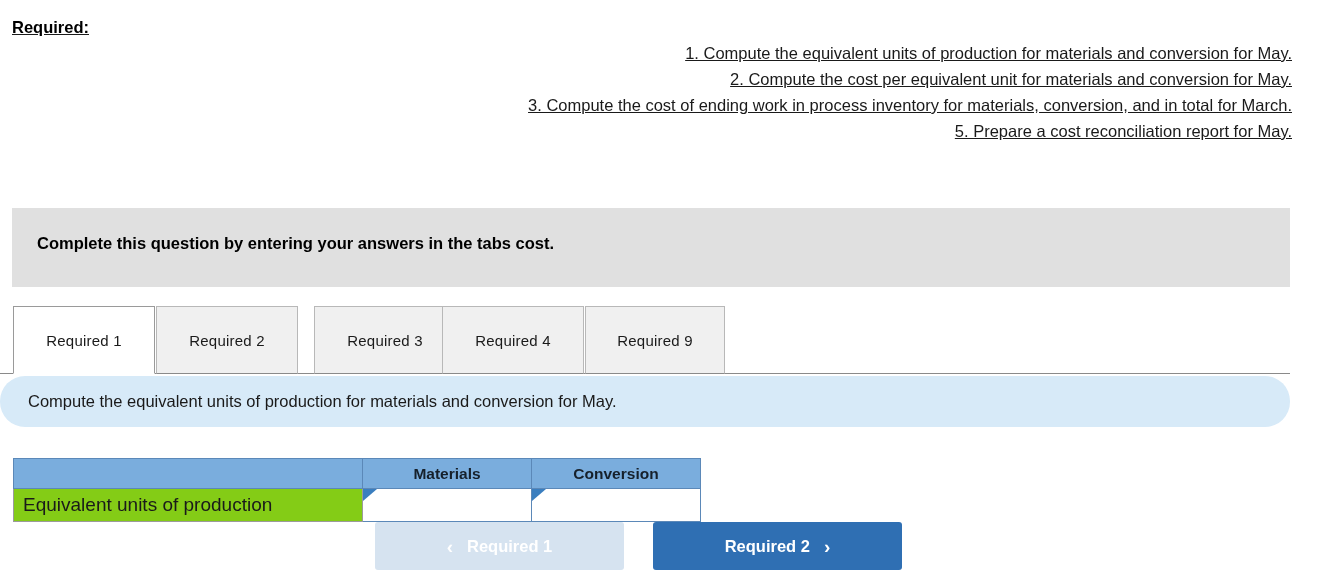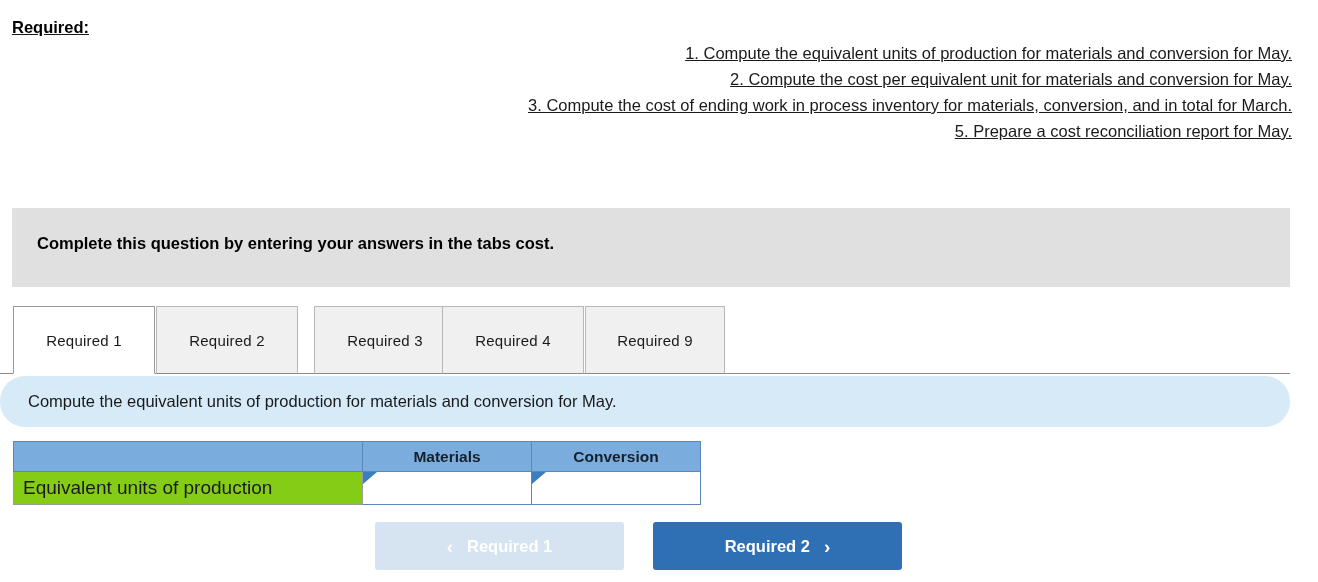--- a/index.html
+++ b/index.html
@@ -110,21 +110,21 @@
     left: 28px;
     top: 16px;
     font-size: 16.5px;
     color: #1a1a1a;
   }
 
   
   .answer-table {
     position: absolute;
     left: 13px;
-    top: 441px;
+    top: 458px;
     border-collapse: collapse;
     table-layout: fixed;
     padding-left: 39px;
   }
   .answer-table th, .answer-table td {
     box-sizing: border-box;
     padding: 0;
     margin: 0;
   }
   .answer-table th {

